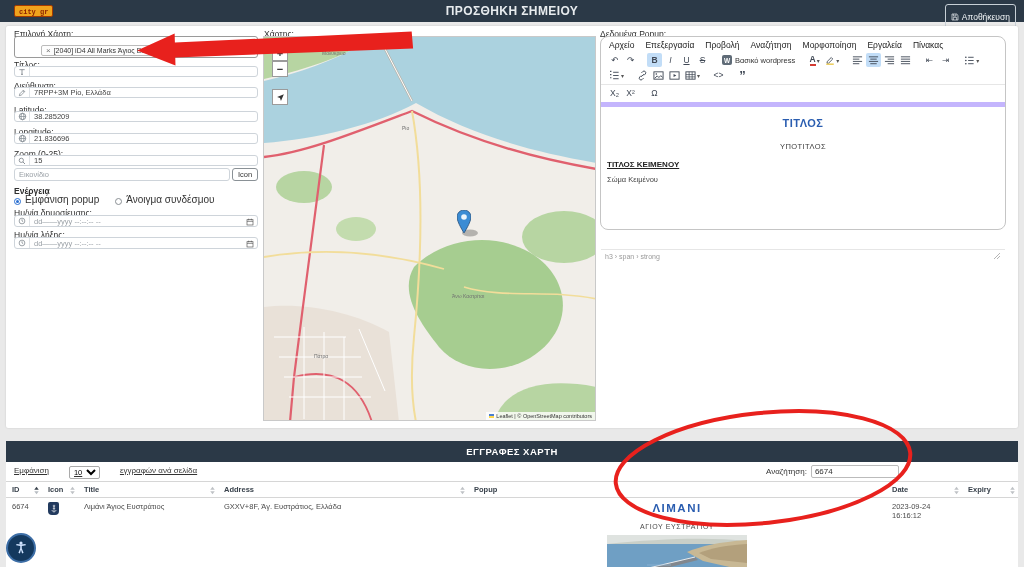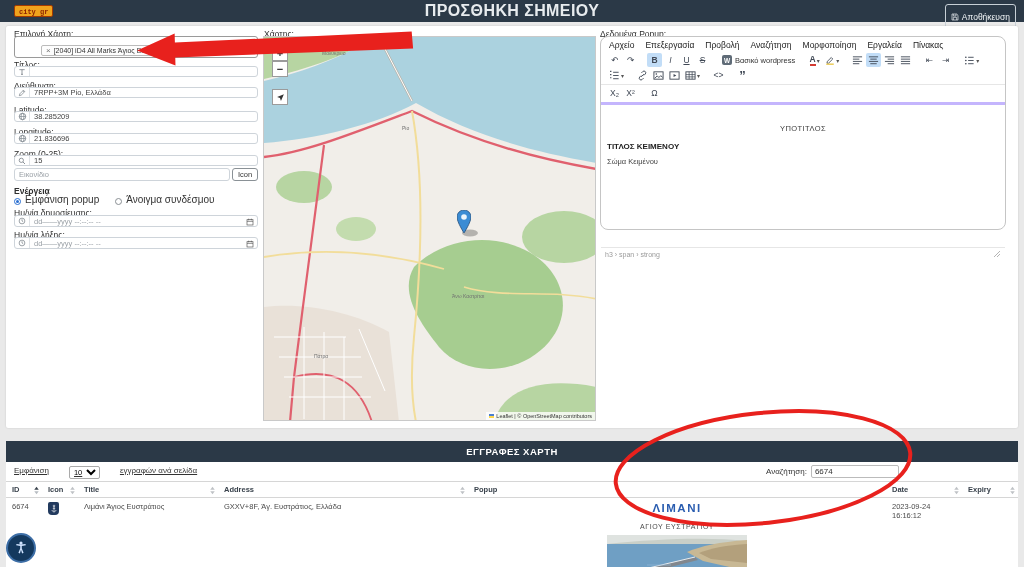--- a/index.html
+++ b/index.html
@@ -6,21 +6,21 @@
   html,body { width:1024px; height:567px; }
   body { position:relative; overflow:hidden; background:#e9e9e9;
          font-family:"Liberation Sans","DejaVu Sans",sans-serif; }
 
   
   .navbar { position:absolute; left:0; top:0; width:1024px; height:22px; background:#2b3947; }
   .logo { position:absolute; left:14px; top:5px; height:12px; line-height:10px; padding:1px 4px;
           background:#f0a31d; border:1px solid #a33a00; border-radius:2px;
           font-family:"Liberation Mono","DejaVu Sans Mono",monospace; font-size:7px; font-weight:bold; color:#8d2500; }
   .nav-title { position:absolute; left:0; right:0; top:0; height:22px; line-height:22px; text-align:center;
-               color:#e7ebee; font-size:16px; font-weight:bold; letter-spacing:.4px; }
+               color:#e7ebee; font-size:12px; font-weight:bold; letter-spacing:.4px; }
   .save-btn { position:absolute; right:8px; top:4px; height:26px; padding:0 5px; display:flex; align-items:center; gap:3px;
               border:1px solid #c7cfd6; border-radius:3px; color:#f2f5f7; font-size:8.5px; background:transparent; cursor:pointer; }
 
   
   .main-panel { position:absolute; left:6px; top:26px; width:1012px; height:402px; background:#ffffff;
                 border-radius:2px; box-shadow:0 0 2px rgba(0,0,0,.15); }
 
   
   .lbl { position:absolute; left:14px; font-size:8.5px; color:#2e2e2e; }
   .blbl { font-weight:bold; }
@@ -60,21 +60,21 @@
   .tbtn.active { background:#c2ddf7; }
   .tsep { width:7px; height:10px; }
   .caret { font-size:6px; color:#555; }
   .styledrop { display:inline-flex; align-items:center; gap:3px; font-size:7.5px; color:#333; padding:0 3px; cursor:pointer; }
   .wpicon { width:10px; height:10px; border-radius:2px; background:#5f6b77; color:#fff; font-size:6.5px; font-weight:bold;
             display:inline-flex; align-items:center; justify-content:center; }
   .fore { border-bottom:2px solid #d23b32; line-height:9px; font-weight:bold; }
   .edit-content { position:relative; height:142px; padding:6px 6px; overflow:hidden; }
   .ec-title { text-align:center; color:#2a5db0; font-weight:bold; font-size:11px; letter-spacing:.5px; margin-top:4px; }
   .ec-sub { text-align:center; color:#3b3b3b; font-size:7.5px; letter-spacing:.4px; margin-top:13px; }
-  .ec-h { color:#222; font-weight:bold; font-size:8px; margin-top:9px; }
+  .ec-h { color:#222; font-weight:bold; font-size:8px; margin-top:9px;text-decoration:underline; }
   .ec-b { color:#444; font-size:7.5px; margin-top:6px; }
   .statusbar { display:flex; justify-content:space-between; align-items:center; border-top:1px solid #e6e6e6; height:13px; padding:0 4px; }
   .elempath { font-size:7px; color:#9a9a9a; }
 
   
   .rec-bar { position:absolute; left:6px; top:441px; width:1012px; height:21px; background:#2b3947;
              color:#fff; font-size:9.5px; font-weight:bold; letter-spacing:.5px; text-align:center; line-height:21px; }
   .rec-panel { position:absolute; left:6px; top:462px; width:1012px; height:105px; background:#fff; }
   .rec-controls { position:absolute; left:6px; top:464px; width:1012px; height:16px; font-size:8px; color:#333; }
   .pgsize { position:absolute; left:8px; top:2px; display:flex; gap:20px;text-decoration:underline; }
@@ -384,27 +384,28 @@
           <rect x="1" y="2" width="10" height="8" fill="none" stroke="#404855" stroke-width="1"></rect>
           <path d="M1 5h10M1 7.5h10M4.5 2v8M7.8 2v8" stroke="#404855" stroke-width=".8"></path>
         </svg>
         <span class="caret">▾</span>
       </span>
     <span class="tsep"></span>
     <span class="tbtn">&lt;&gt;</span>
     <span class="tsep"></span>
     <span class="tbtn" style="font-size:13px; font-weight:bold">”</span>
   </div>
-  <div class="toolbar" style="border-bottom:3px solid #c4b5fd">
+  <div class="toolbar" style="border-bottom:5px solid #c4b5fd">
     <span class="tbtn">X₂</span>
     <span class="tbtn">X²</span>
     <span class="tsep"></span>
     <span class="tbtn">Ω</span>
   </div>
   <div class="edit-content">
+    <div class="ec-title">ΤΙΤΛΟΣ</div>
     <div class="ec-sub">ΥΠΟΤΙΤΛΟΣ</div>
     <div class="ec-h">ΤΙΤΛΟΣ ΚΕΙΜΕΝΟΥ</div>
     <div class="ec-b">Σώμα Κειμένου</div>
   </div>
   <div class="statusbar">
     <span class="elempath">h3 › span › strong</span>
     <svg class="ic" width="8" height="8" viewBox="0 0 8 8">
         <path d="M7 1L1 7M7 4L4 7M7 7h0" stroke="#b5b5b5" stroke-width="1"></path>
       </svg>
   </div>

